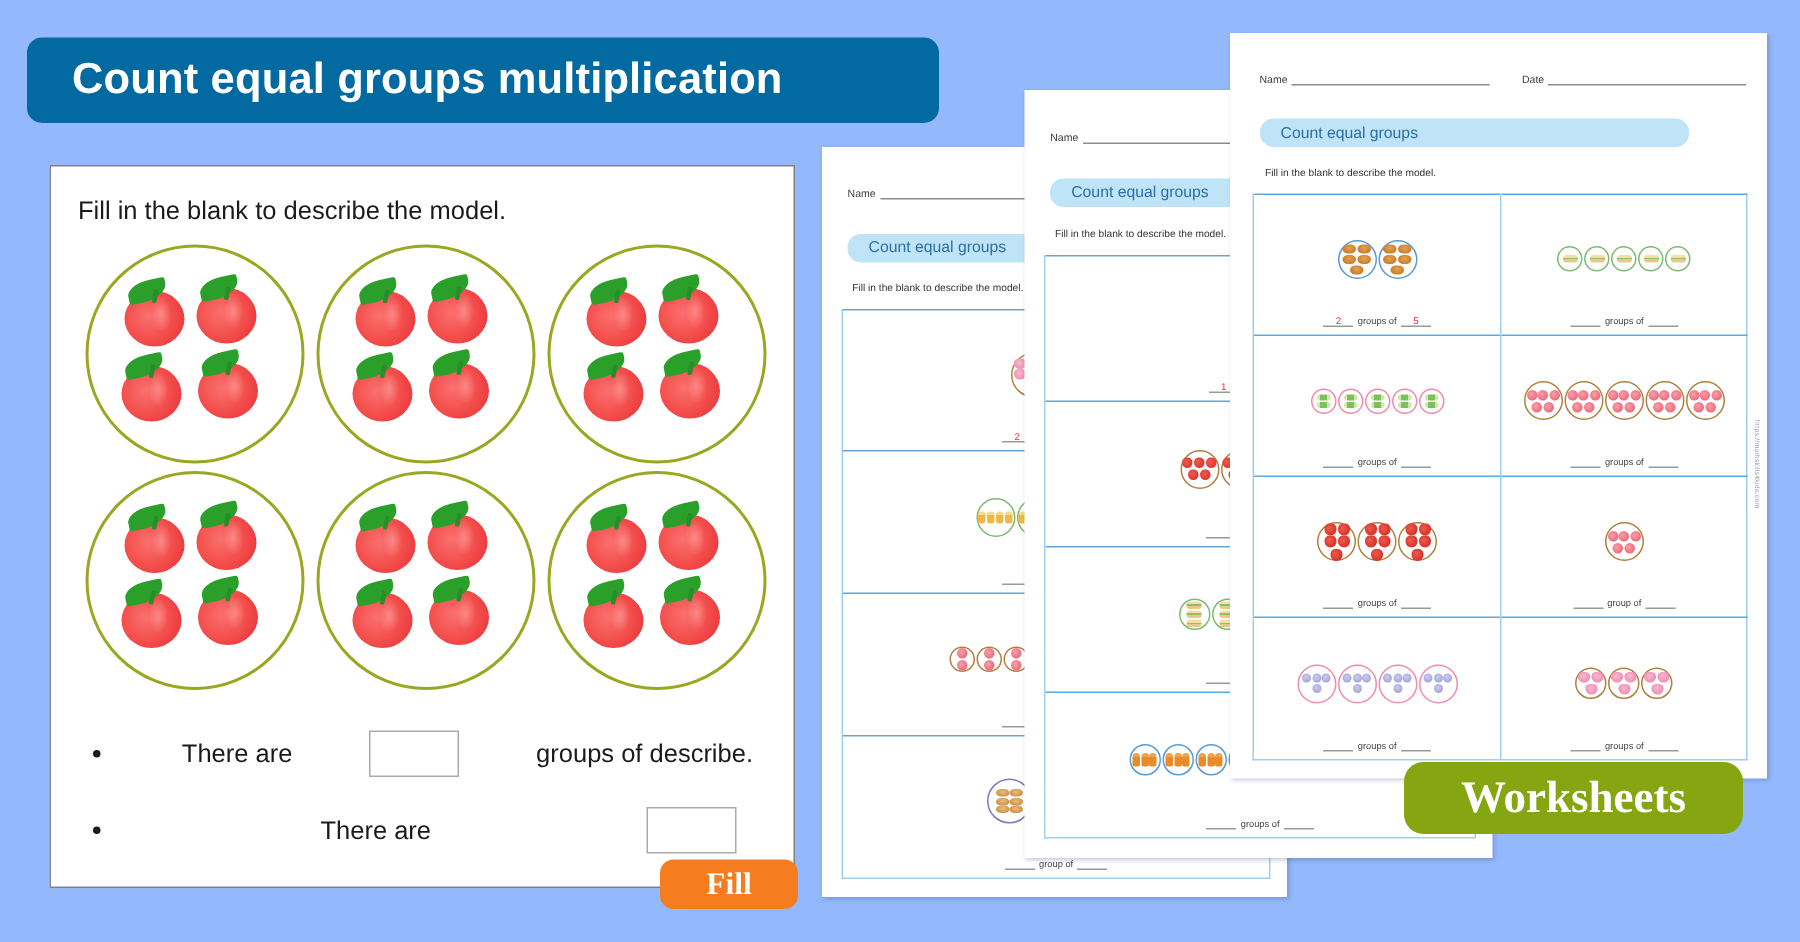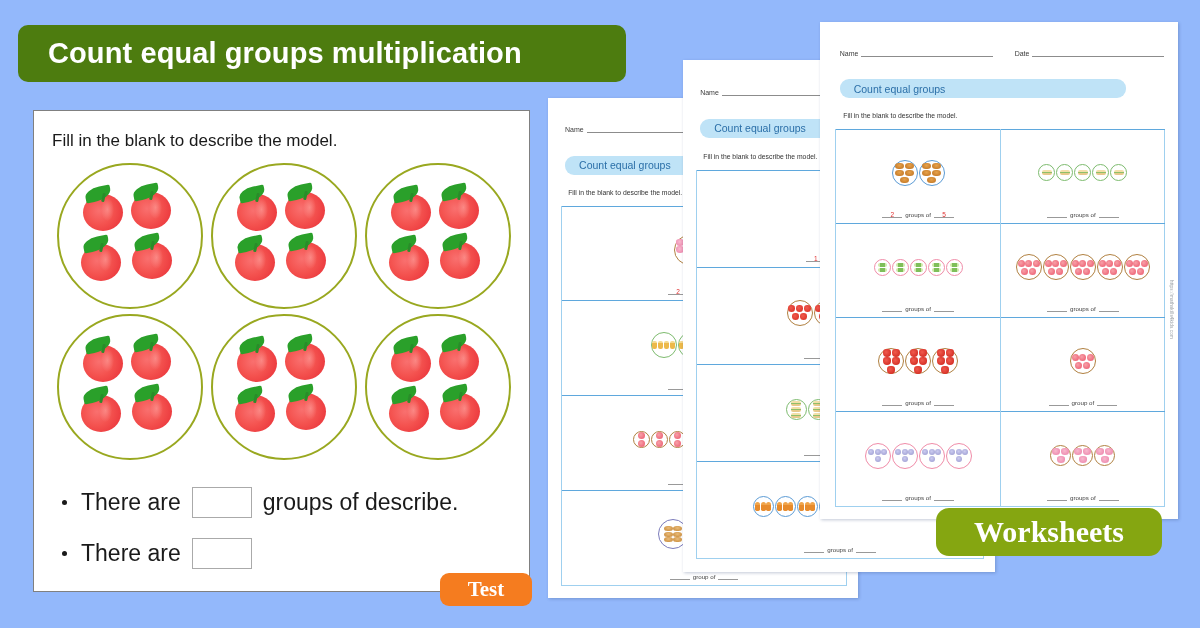--- a/index.html
+++ b/index.html
@@ -20,21 +20,21 @@
     height: 628px;
   }
 
   
   .title-banner {
     position: absolute;
     left: 18px;
     top: 25px;
     width: 608px;
     height: 57px;
-    background: #4d7c0f;
+    background: #0369a1;
     border-radius: 10px;
     display: flex;
     align-items: center;
     padding-left: 30px;
   }
   .title-banner .title-text {
     color: #ffffff;
     font-size: 29px;
     font-weight: bold;
     letter-spacing: 0.1px;
@@ -118,23 +118,24 @@
 
   .answers {
     position: absolute;
     left: 28px;
     bottom: 22px;
     width: 440px;
   }
   .answer-line {
     display: flex;
     align-items: center;
-    font-size: 23px;
+    font-size: 17px;
     color: #1a1a1a;
     margin-bottom: 20px;
+    justify-content: space-between;
   }
   .answer-line:last-child { margin-bottom: 0; }
   .bullet {
     width: 5px; height: 5px;
     border-radius: 50%;
     background: #1a1a1a;
     margin-right: 14px;
     flex: none;
   }
   .ans-pre { white-space: nowrap; }
@@ -1040,19 +1041,19 @@
       </div>
       <div class="answer-line">
         <span class="bullet"></span>
         <span class="ans-pre">There are</span>
         <span class="ans-box"></span>
       </div>
     </div>
   </div>
 
   <div class="badge badge-test">
-    <span>Test</span>
+    <span>Fill</span>
   </div>
   <div class="badge badge-worksheets">
     <span>Worksheets</span>
   </div>
 
 </div>
 
 </body></html>

